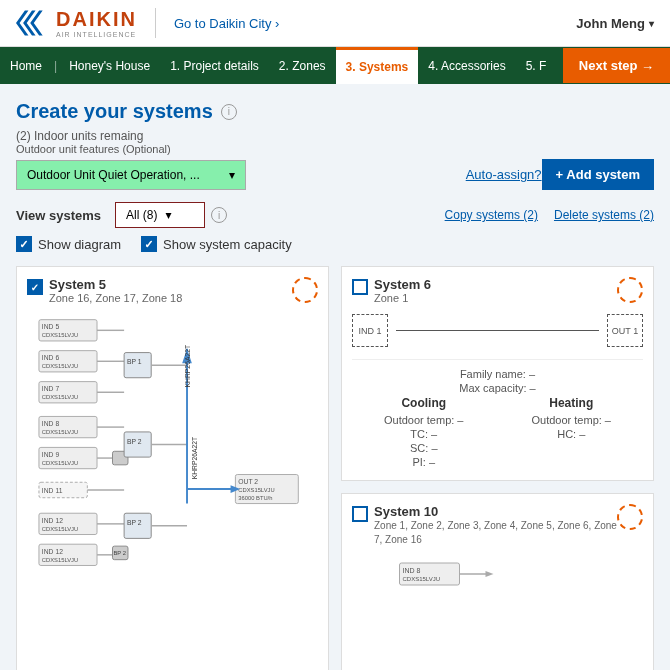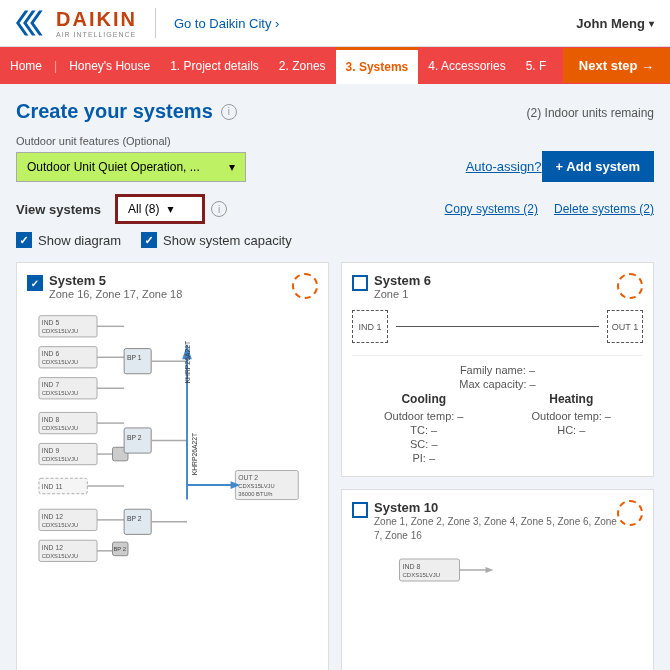--- a/index.html
+++ b/index.html
@@ -8,49 +8,49 @@
     
     .top-bar { display: flex; align-items: center; justify-content: space-between; background: #fff; padding: 8px 16px; border-bottom: 1px solid #ddd; }
     .logo-area { display: flex; align-items: center; gap: 8px; }
     .logo-icon { width: 32px; height: 28px; }
     .divider-v { width: 1px; height: 30px; background: #ccc; margin: 0 10px; }
     .daikin-city-link { color: #005baa; font-size: 13px; text-decoration: none; cursor: pointer; }
     .user-area { color: #333; font-size: 13px; font-weight: bold; cursor: pointer; display: flex; align-items: center; gap: 4px; }
     .chevron-down { font-size: 10px; }
 
     
-    .nav-bar { background: #ef4444; display: flex; align-items: center; padding: 0; }
+    .nav-bar { background: #14532d; display: flex; align-items: center; padding: 0; }
     .nav-item { color: #fff; padding: 10px 10px; font-size: 12px; cursor: pointer; white-space: nowrap; }
     .nav-separator { color: rgba(255,255,255,0.5); padding: 10px 2px; font-size: 12px; }
     .nav-item.active { background: #fff; color: #e85c00; font-weight: bold; border-top: 3px solid #e85c00; }
     .nav-next { margin-left: auto; background: #e85c00; color: #fff; padding: 10px 16px; font-size: 13px; font-weight: bold; cursor: pointer; display: flex; align-items: center; gap: 6px; white-space: nowrap; }
 
     
     .main { background: #f0f4f8; padding: 16px; }
 
     
-    .header-row { display: flex; justify-content: space-between; align-items: flex-start; margin-bottom: 12px; }
+    .header-row { display: flex; justify-content: space-between; align-items: flex-start; margin-bottom: 0; flex-direction: column; }
     .create-title { font-size: 20px; font-weight: bold; color: #005baa; display: flex; align-items: center; gap: 6px; }
     .info-icon { width: 16px; height: 16px; border-radius: 50%; border: 1.5px solid #999; display: inline-flex; align-items: center; justify-content: center; font-size: 10px; color: #999; cursor: pointer; }
     .units-remaining { font-size: 12px; color: #555; padding-top: 6px; }
 
     
     .outdoor-section { margin-bottom: 12px; }
     .outdoor-label { font-size: 11px; color: #555; margin-bottom: 4px; }
     .outdoor-row { display: flex; align-items: center; justify-content: space-between; }
-    .outdoor-select { border: 1px solid #aaa; background: #bef264; padding: 7px 10px; font-size: 12px; width: 230px; display: flex; align-items: center; justify-content: space-between; cursor: pointer; }
+    .outdoor-select { border: 1px solid #aaa; background: #86efac; padding: 7px 10px; font-size: 12px; width: 230px; display: flex; align-items: center; justify-content: space-between; cursor: pointer; }
     .action-buttons { display: flex; align-items: center; gap: 0; }
     .auto-assign-btn { color: #005baa; font-size: 13px; text-decoration: underline; cursor: pointer; background: none; border: none; }
     .add-system-btn { background: #005baa; color: #fff; border: none; padding: 8px 14px; font-size: 13px; cursor: pointer; display: flex; align-items: center; gap: 6px; font-weight: bold; }
 
     
     .view-systems-row { display: flex; align-items: center; justify-content: space-between; margin-bottom: 8px; }
     .view-systems-label { font-size: 13px; font-weight: bold; color: #333; margin-right: 8px; }
     .view-systems-left { display: flex; align-items: center; gap: 6px; }
-    .view-select { border: 3px solid #7f1d1d; background: #fff; padding: 5px 10px; font-size: 12px; display: flex; align-items: center; gap: 8px; cursor: pointer; min-width: 90px; }
+    .view-select { border: 1px solid #7f1d1d; background: #fff; padding: 5px 10px; font-size: 12px; display: flex; align-items: center; gap: 8px; cursor: pointer; min-width: 90px; }
     .view-actions { display: flex; gap: 16px; }
     .link-btn { color: #005baa; font-size: 12px; text-decoration: underline; cursor: pointer; background: none; border: none; }
 
     
     .checkboxes-row { display: flex; gap: 20px; margin-bottom: 14px; }
     .checkbox-item { display: flex; align-items: center; gap: 6px; font-size: 13px; color: #333; cursor: pointer; }
     .checkbox-box { width: 16px; height: 16px; border: 2px solid #005baa; background: #005baa; display: flex; align-items: center; justify-content: center; }
     .checkbox-check { color: #fff; font-size: 11px; font-weight: bold; }
 
     

